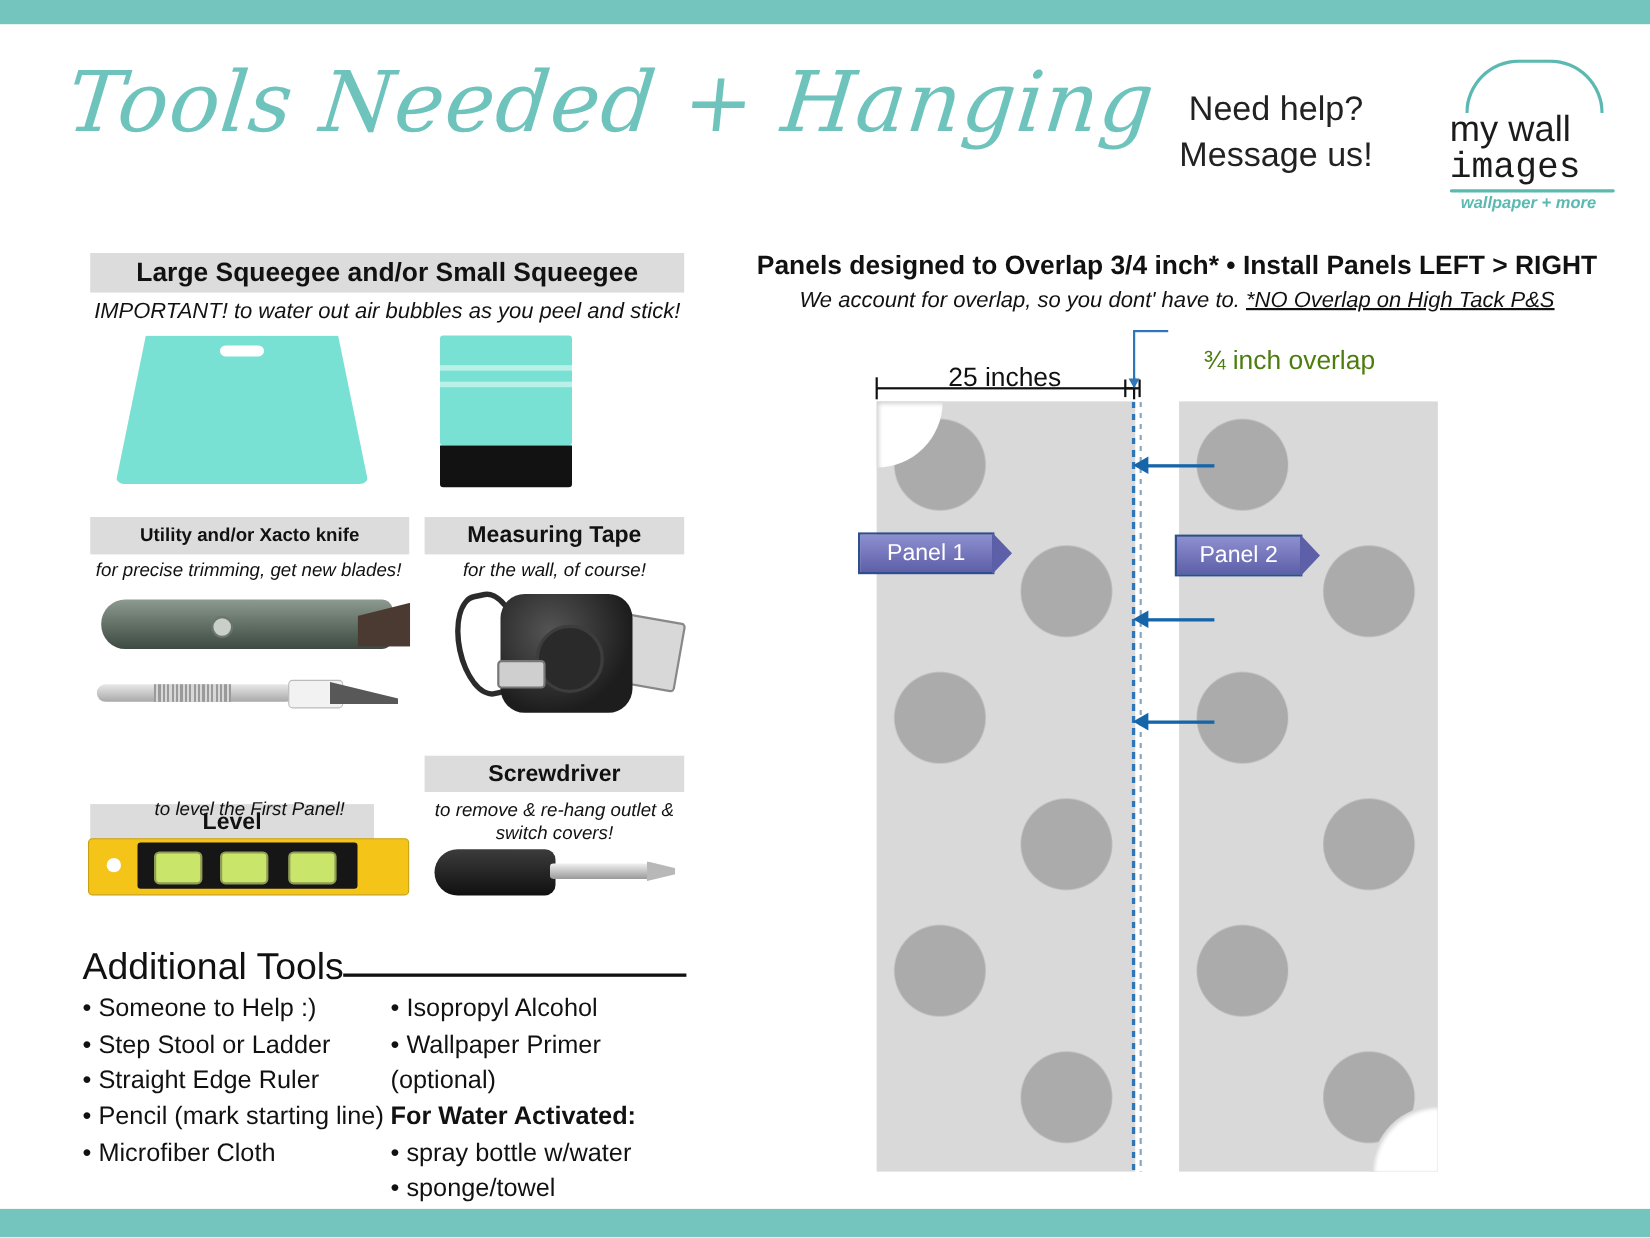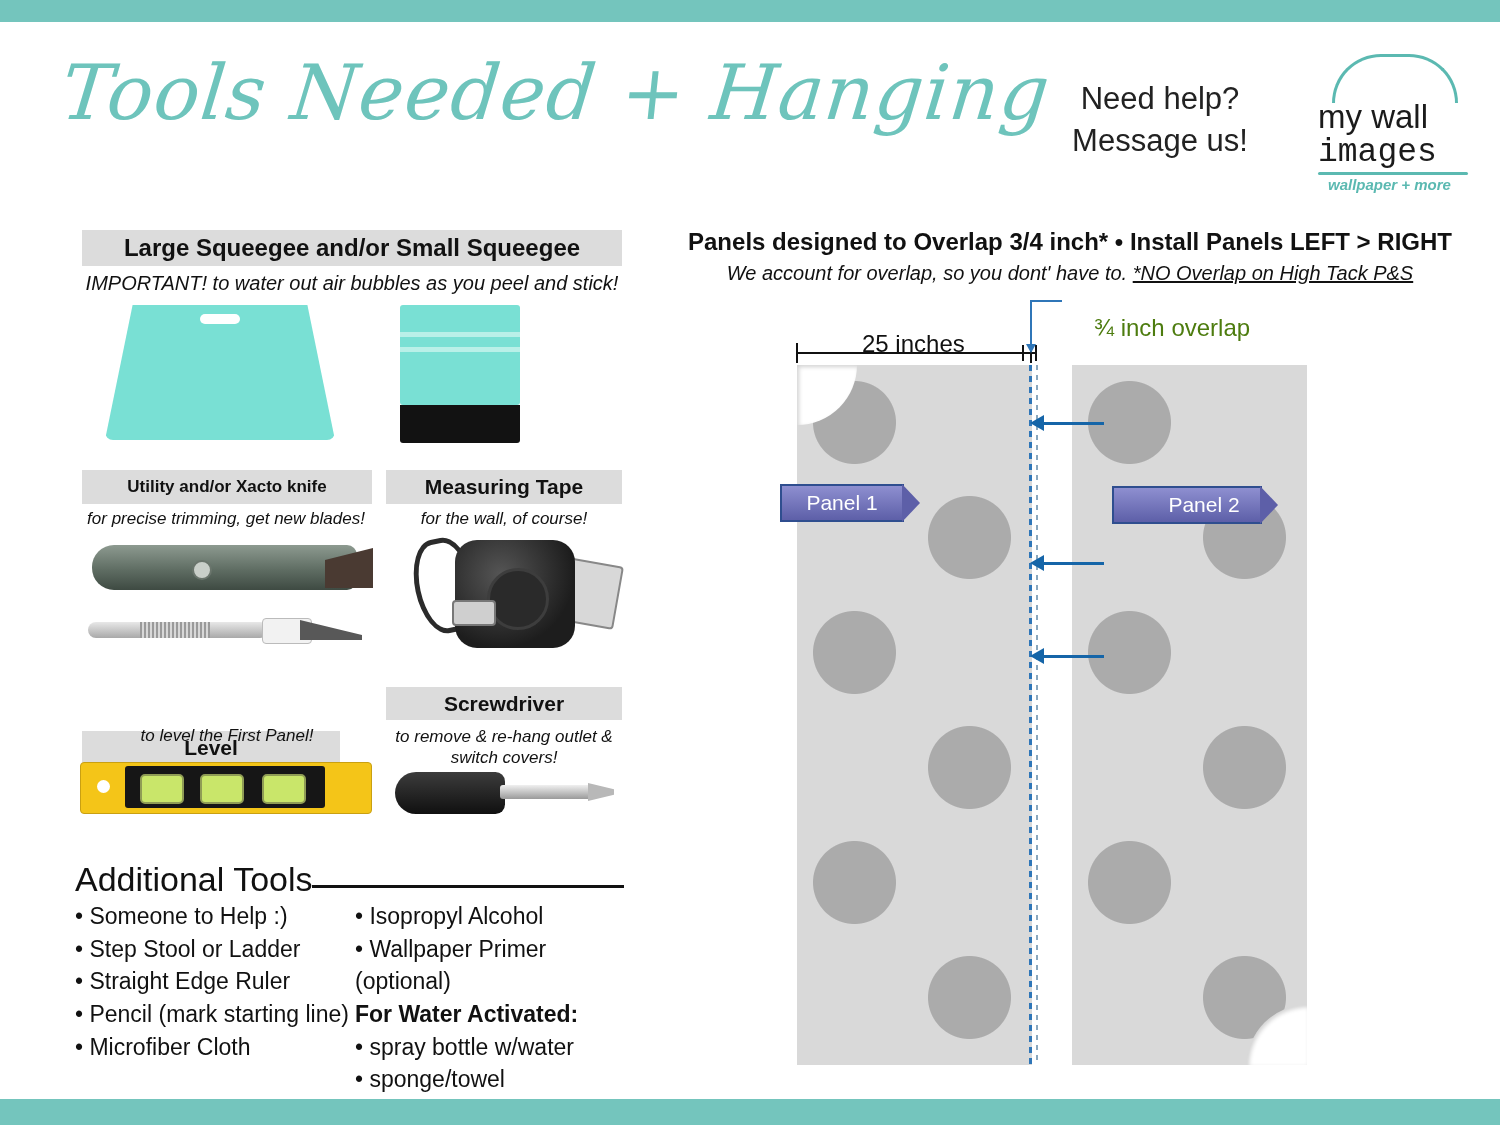--- a/index.html
+++ b/index.html
@@ -219,21 +219,21 @@
   .ribbon{
     position:absolute;height:34px;display:flex;align-items:center;justify-content:center;
     color:#fff;font-size:21px;
     background:linear-gradient(180deg,#8e8fd0,#5d5fa8);
     border:2px solid #2f4e8f;
   }
   #ribbon1{left:780px;top:484px;width:120px;}
   #ribbon1:after{
     content:"";position:absolute;right:-18px;top:-2px;border-top:19px solid transparent;border-bottom:19px solid transparent;border-left:18px solid #5d5fa8;
   }
-  #ribbon2{left:1112px;top:486px;width:112px;padding-left:34px;}
+  #ribbon2{left:1068px;top:486px;width:112px;}
   #ribbon2:after{
     content:"";position:absolute;right:-18px;top:-2px;border-top:19px solid transparent;border-bottom:19px solid transparent;border-left:18px solid #5d5fa8;
   }
   .ribbon span{position:relative;z-index:2;}
 </style>
 </head>
 <body>
 
 <div class="page">
 

